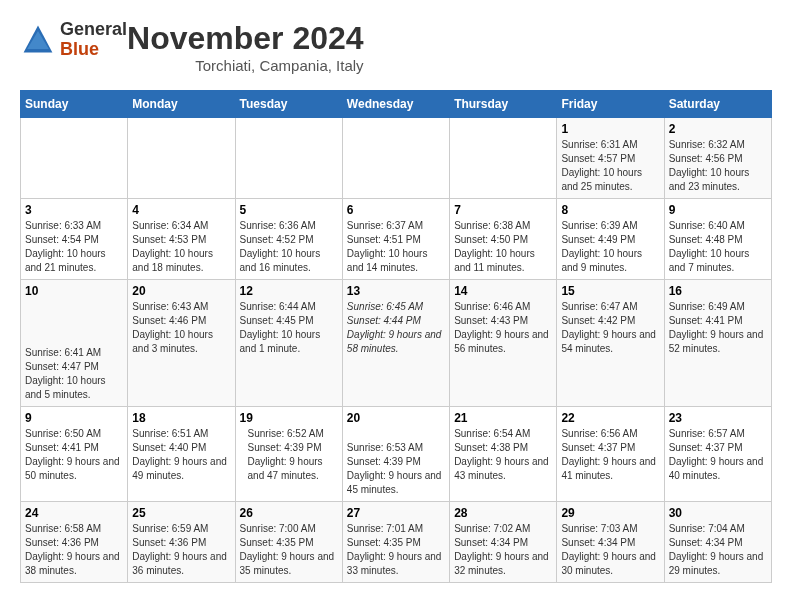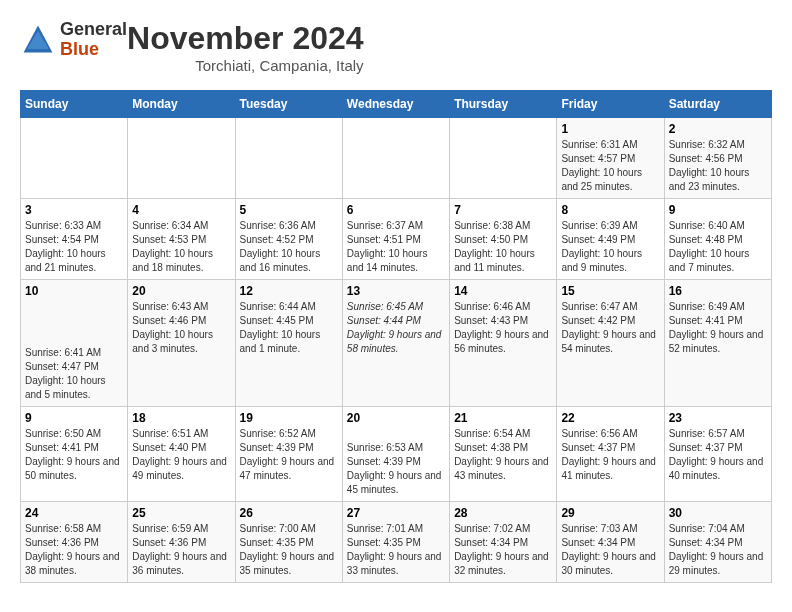--- a/index.html
+++ b/index.html
@@ -231,21 +231,21 @@
 Daylight: 9 hours and 50 minutes.</div>
         </td>
         <td>
           <div class="day-number">18</div>
           <div class="day-info" style="white-space: pre-line;">Sunrise: 6:51 AM
 Sunset: 4:40 PM
 Daylight: 9 hours and 49 minutes.</div>
         </td>
         <td>
           <div class="day-number">19</div>
-          <div class="day-info" style="white-space: pre-line;">Sunrise: 6:52 AM
+          <div class="day-info" style="white-space: pre-line; margin-left: 8px;">Sunrise: 6:52 AM
 Sunset: 4:39 PM
 Daylight: 9 hours and 47 minutes.</div>
         </td>
         <td>
           <div class="day-number">20</div>
           <div class="day-info" style="white-space: pre-line; margin-top: 16px;">Sunrise: 6:53 AM
 Sunset: 4:39 PM
 Daylight: 9 hours and 45 minutes.</div>
         </td>
         <td>

